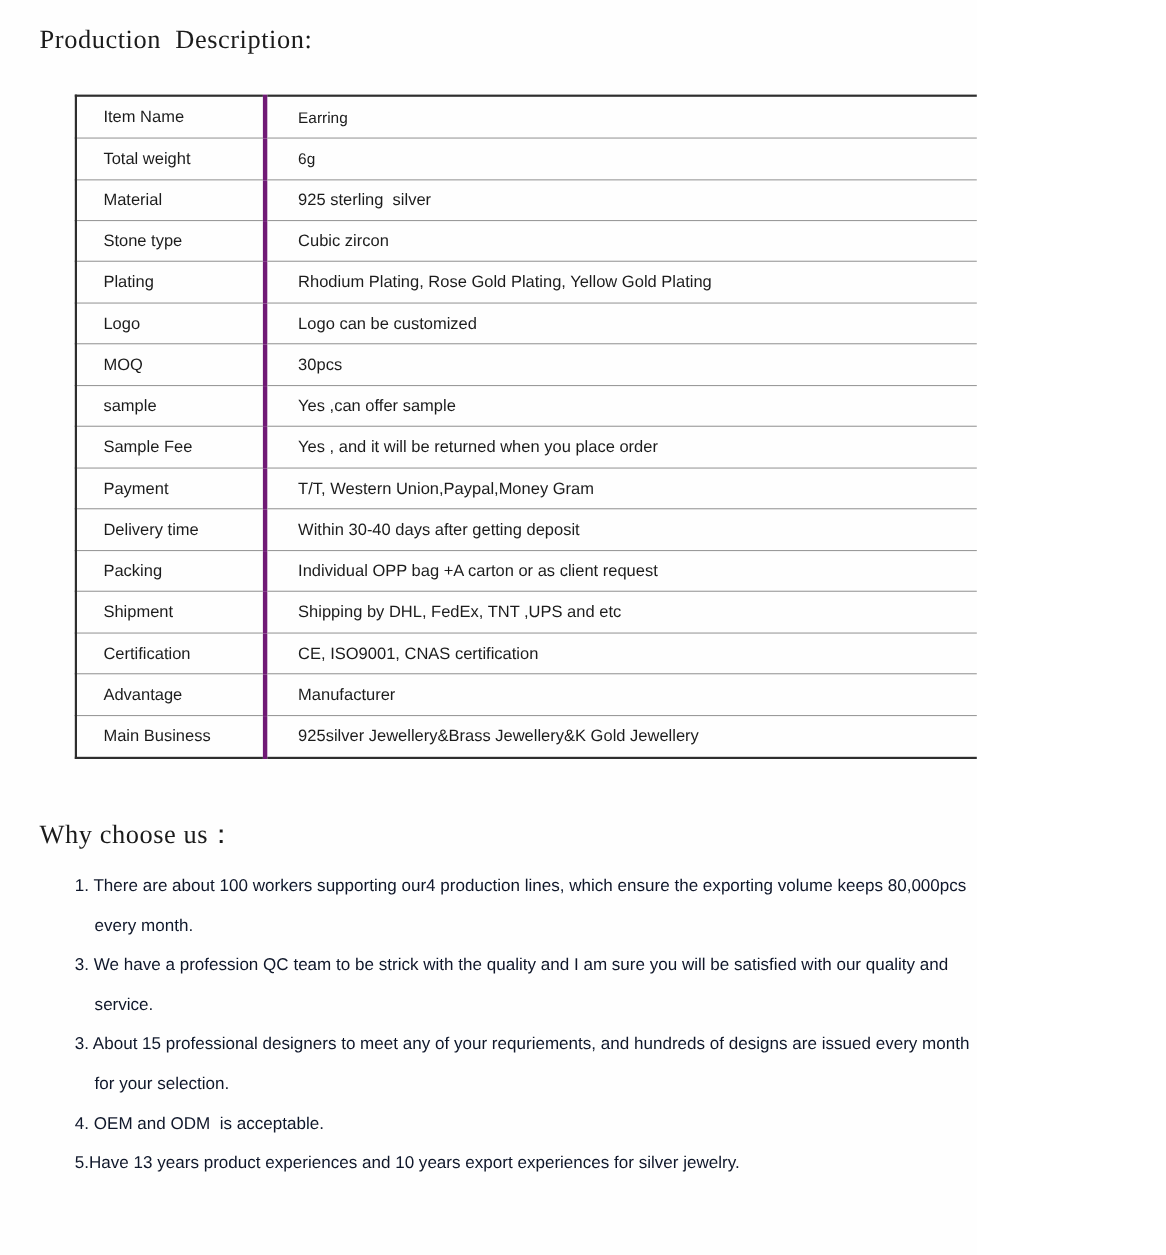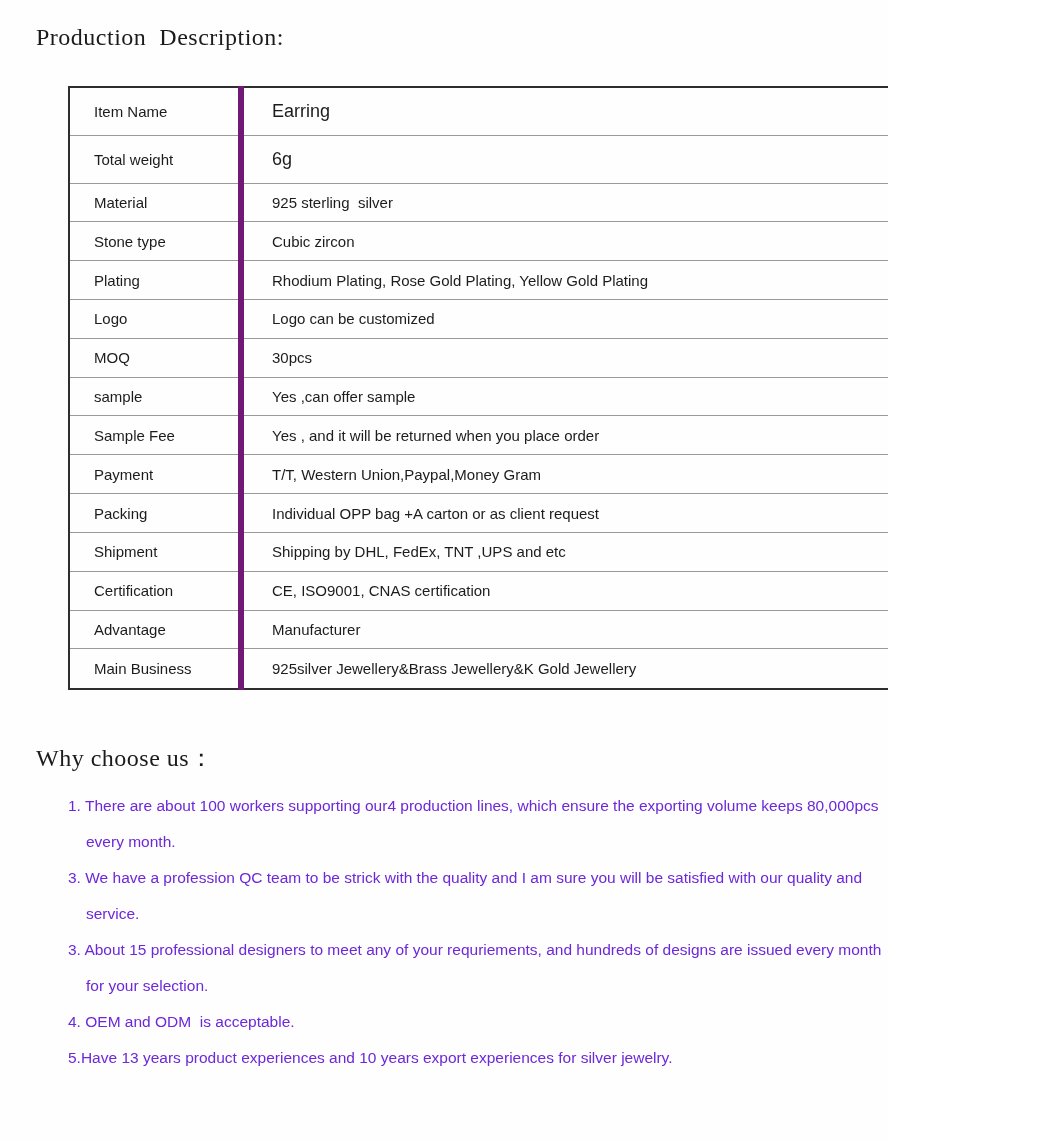--- a/index.html
+++ b/index.html
@@ -50,47 +50,47 @@
     color: #1c1c1c;
     white-space: pre-wrap;
     overflow: hidden;
   }
   table.spec tr:first-child td {
     border-top: none;
   }
   td.label-cell {
     width: 172px;
     padding: 0 4px 0 24px;
-    border-right: 6px solid #701a75;
+    border-right: 4px solid #701a75;
   }
   td.value-cell {
     padding: 0 8px 0 28px;
   }
   table.spec tr:nth-child(-n+2) td.value-cell {
-    font-size: 18px;
+    font-size: 14px;
   }
   .why-title {
     position: absolute;
     left: 36px;
     top: 742px;
     margin: 0;
     font-family: "Liberation Serif", serif;
     font-size: 24px;
     font-weight: 400;
     letter-spacing: 0.5px;
     color: #1b1b1b;
     white-space: pre;
   }
   .why-list {
     position: absolute;
     left: 68px;
     top: 788px;
     width: 960px;
     font-size: 15.5px;
-    color: #6d28d9;
+    color: #0f172a;
   }
   .why-line {
     line-height: 36px;
     white-space: pre-wrap;
   }
   .why-line.cont {
     margin-left: 18px;
   }
 </style>
 </head>
@@ -146,20 +146,24 @@
     <td class="label-cell">Sample Fee</td>
     <td class="value-cell">Yes , and it will be returned when you place order</td>
   </tr>
 
 
   <tr>
     <td class="label-cell">Payment</td>
     <td class="value-cell">T/T, Western Union,Paypal,Money Gram</td>
   </tr>
 
+  <tr>
+    <td class="label-cell">Delivery time</td>
+    <td class="value-cell">Within 30-40 days after getting deposit</td>
+  </tr>
 
   <tr>
     <td class="label-cell">Packing</td>
     <td class="value-cell">Individual OPP bag +A carton or as client request</td>
   </tr>
 
   <tr>
     <td class="label-cell">Shipment</td>
     <td class="value-cell">Shipping by DHL, FedEx, TNT ,UPS and etc</td>
   </tr>

